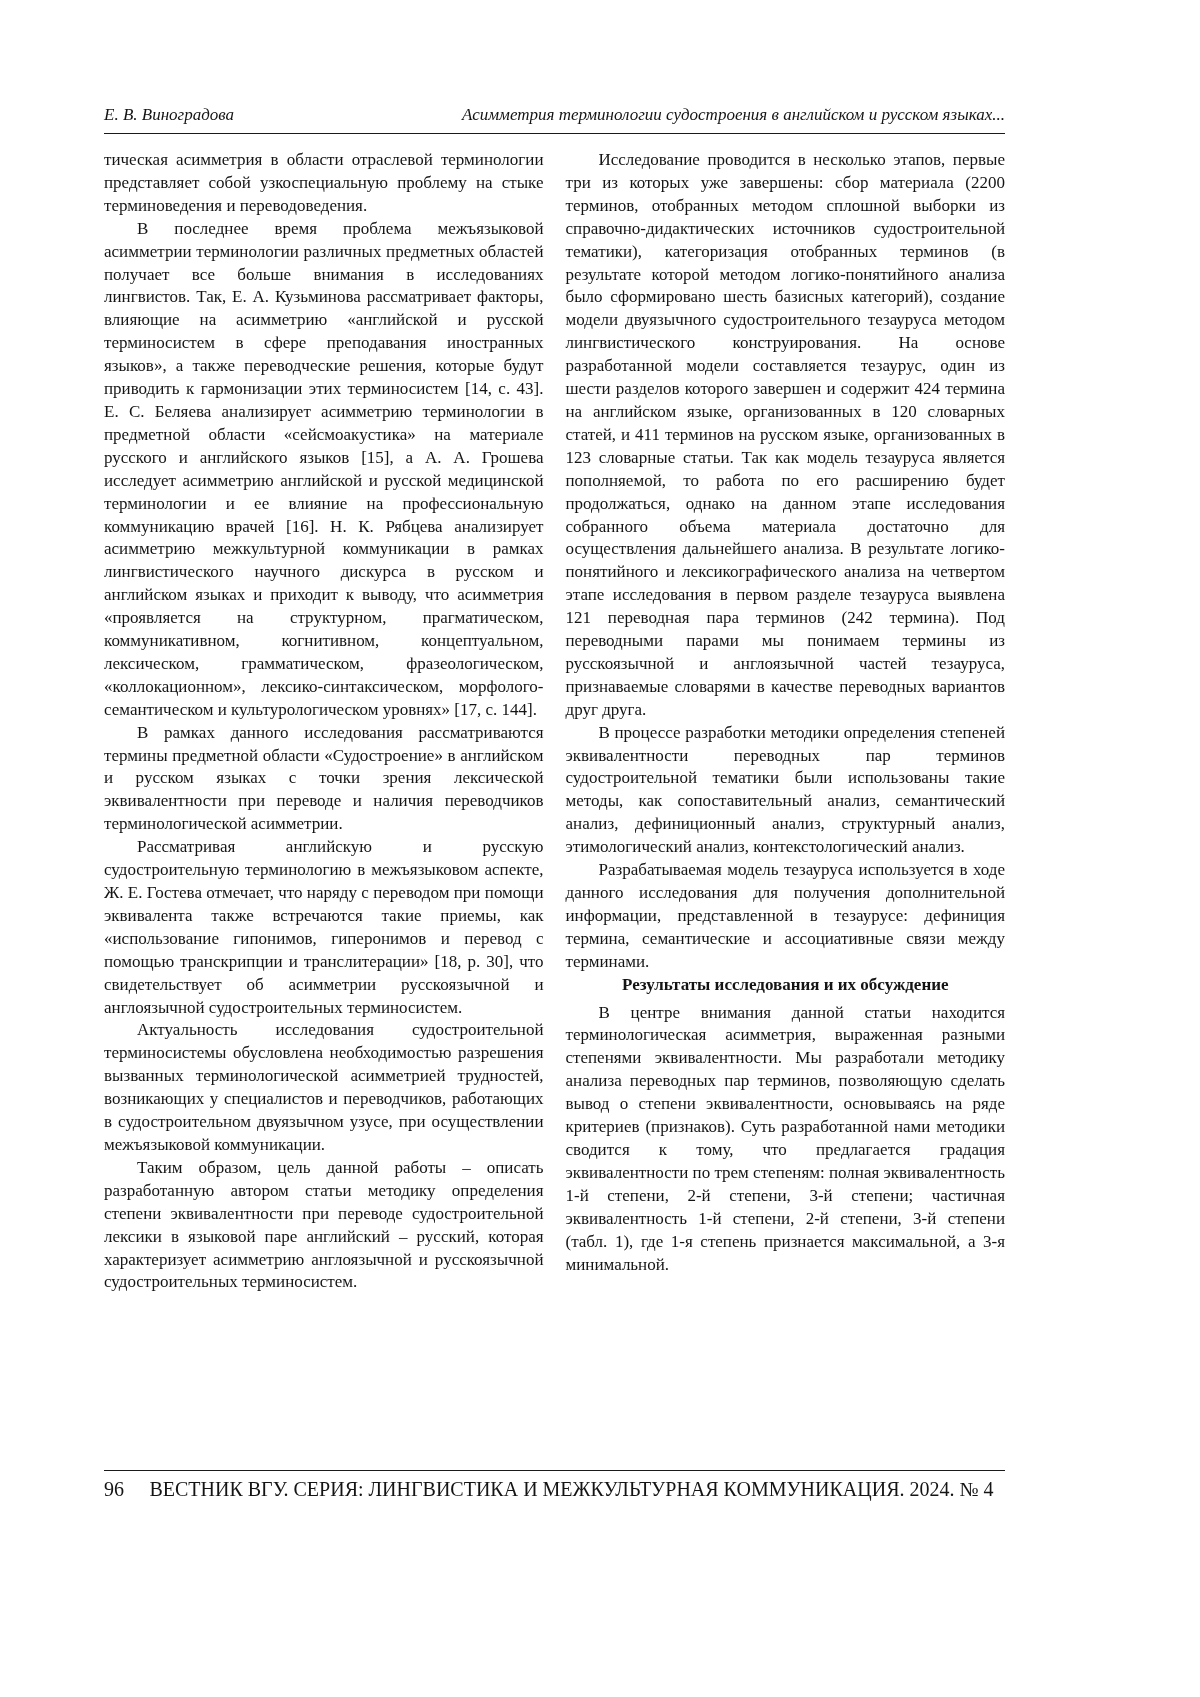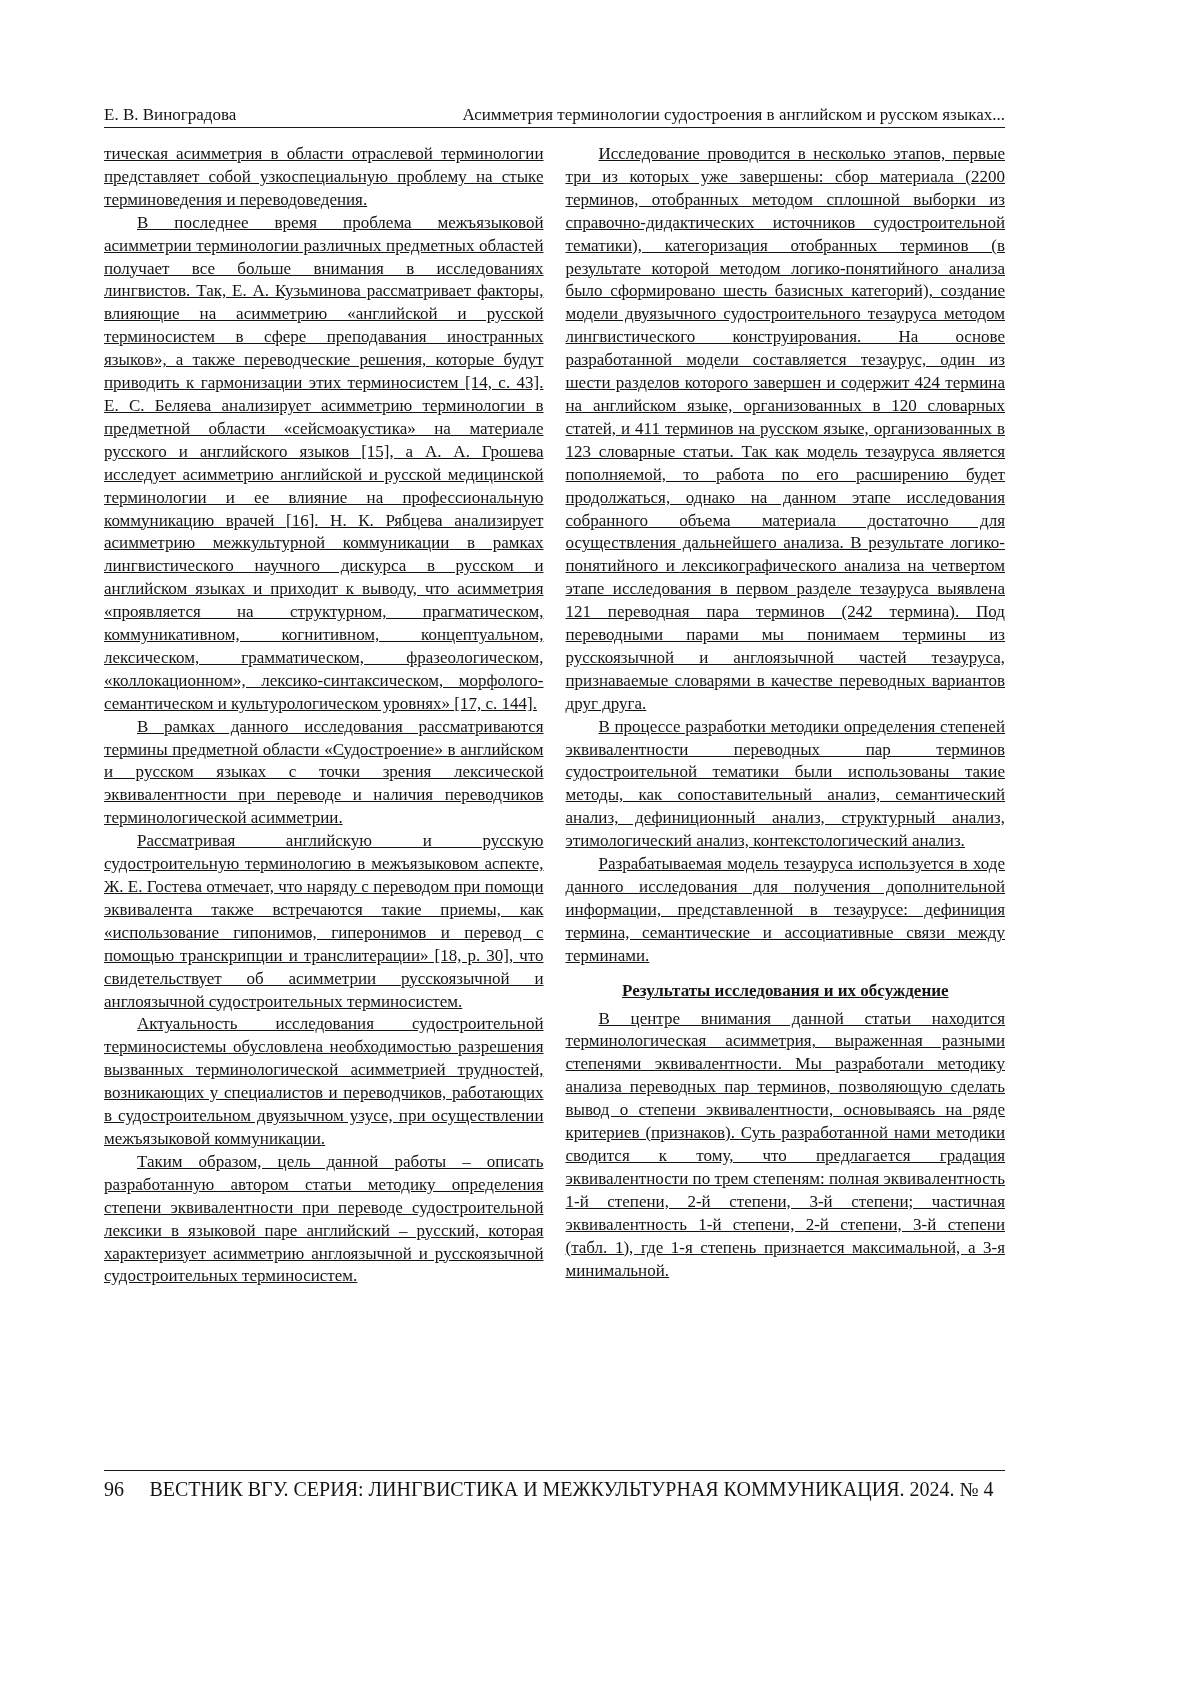--- a/index.html
+++ b/index.html
@@ -20,54 +20,54 @@
     width: 1200px;
     height: 1697px;
     padding: 104px 195px 0 104px;
     position: relative;
   }
   
   .running-head {
     display: flex;
     justify-content: space-between;
     align-items: flex-end;
+    font-style: italic;
     font-size: 17px;
     line-height: 22px;
     border-bottom: 1.6px solid #1a1a1a;
-    padding-bottom: 1px;
+    padding-bottom: 7px;
   }
   .running-head .author { white-space: nowrap; }
   .running-head .rtitle  { white-space: nowrap; }
   
   .columns {
     display: flex;
     gap: 22px;
     margin-top: 15px;
   }
   .col {
     flex: 1 1 0;
     font-size: 17px;
     line-height: 22.9px;
     text-align: justify;
     hyphens: auto;
     -webkit-hyphens: auto;
   }
   .para {
     margin: 0;
     text-indent: 33px;
-    text-decoration: underline;
   }
   .para.no-indent { text-indent: 0; }
   .heading {
     font-weight: bold;
     text-align: center;
     text-indent: 0;
     margin: 0 0 5px 0;
   }
-  .heading.spaced-top { margin-top: 12px; }
+  .heading.spaced-top { }
   
   .page-footer {
     position: absolute;
     left: 104px;
     right: 195px;
     top: 1470px;
     border-top: 1.6px solid #1a1a1a;
     padding-top: 7px;
     font-size: 20px;
     line-height: 22px;

